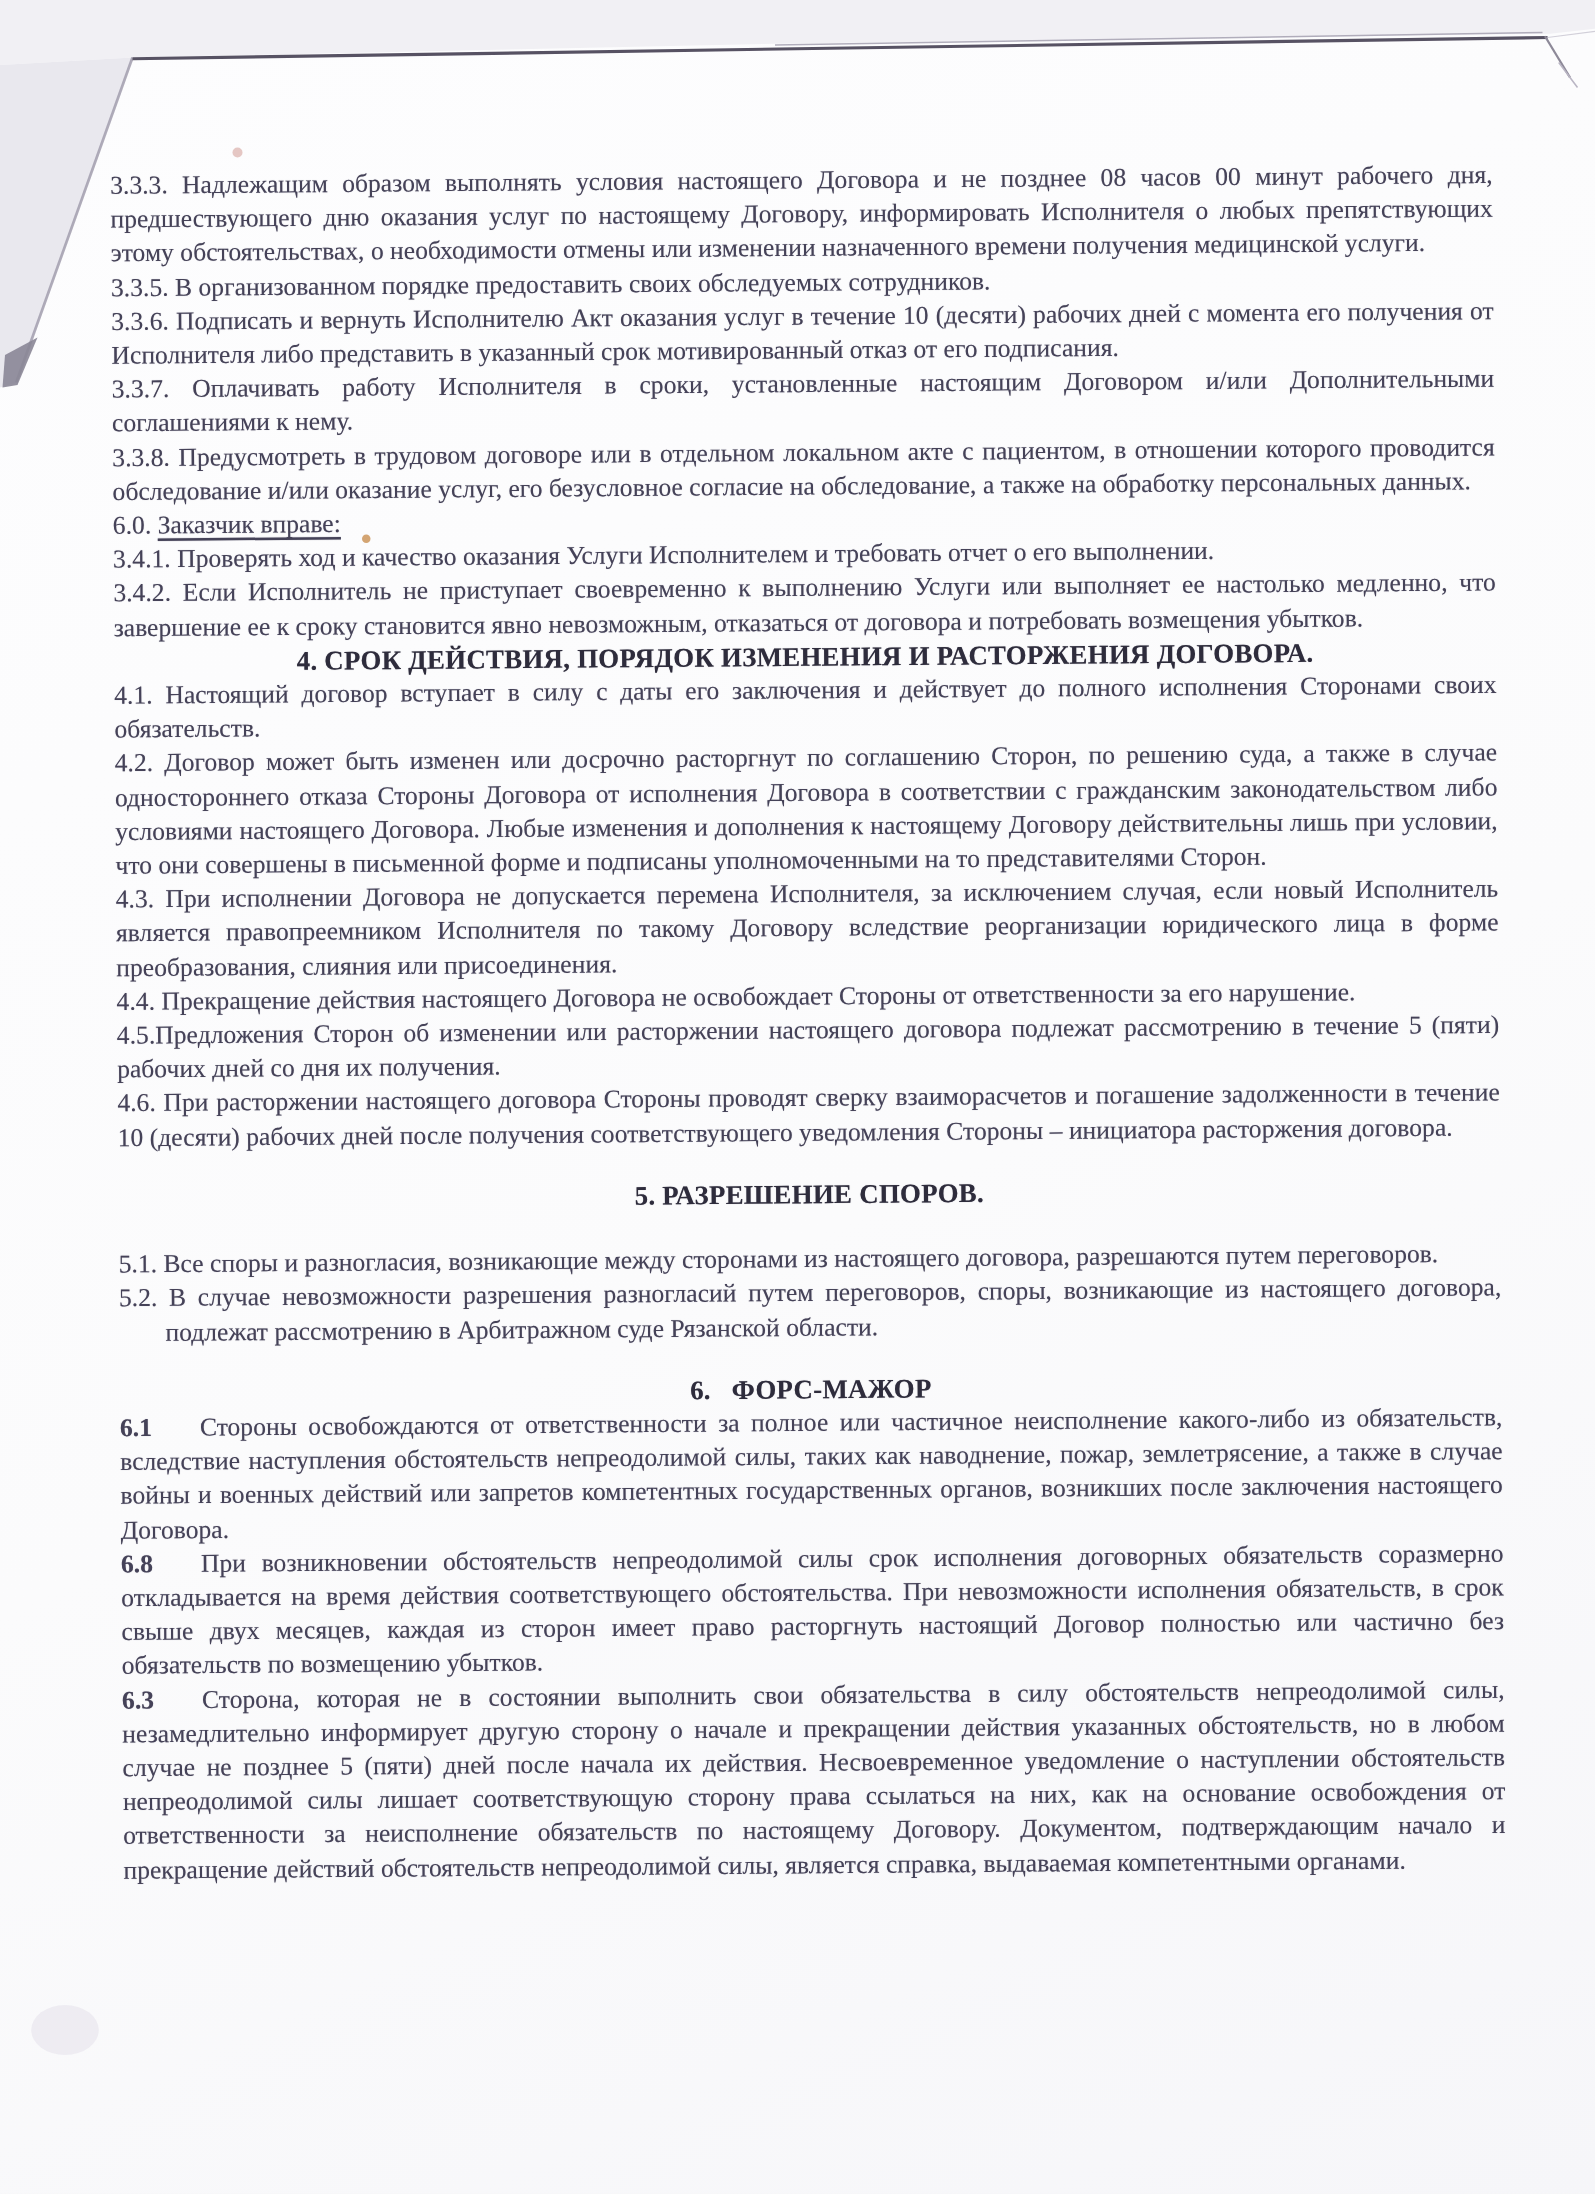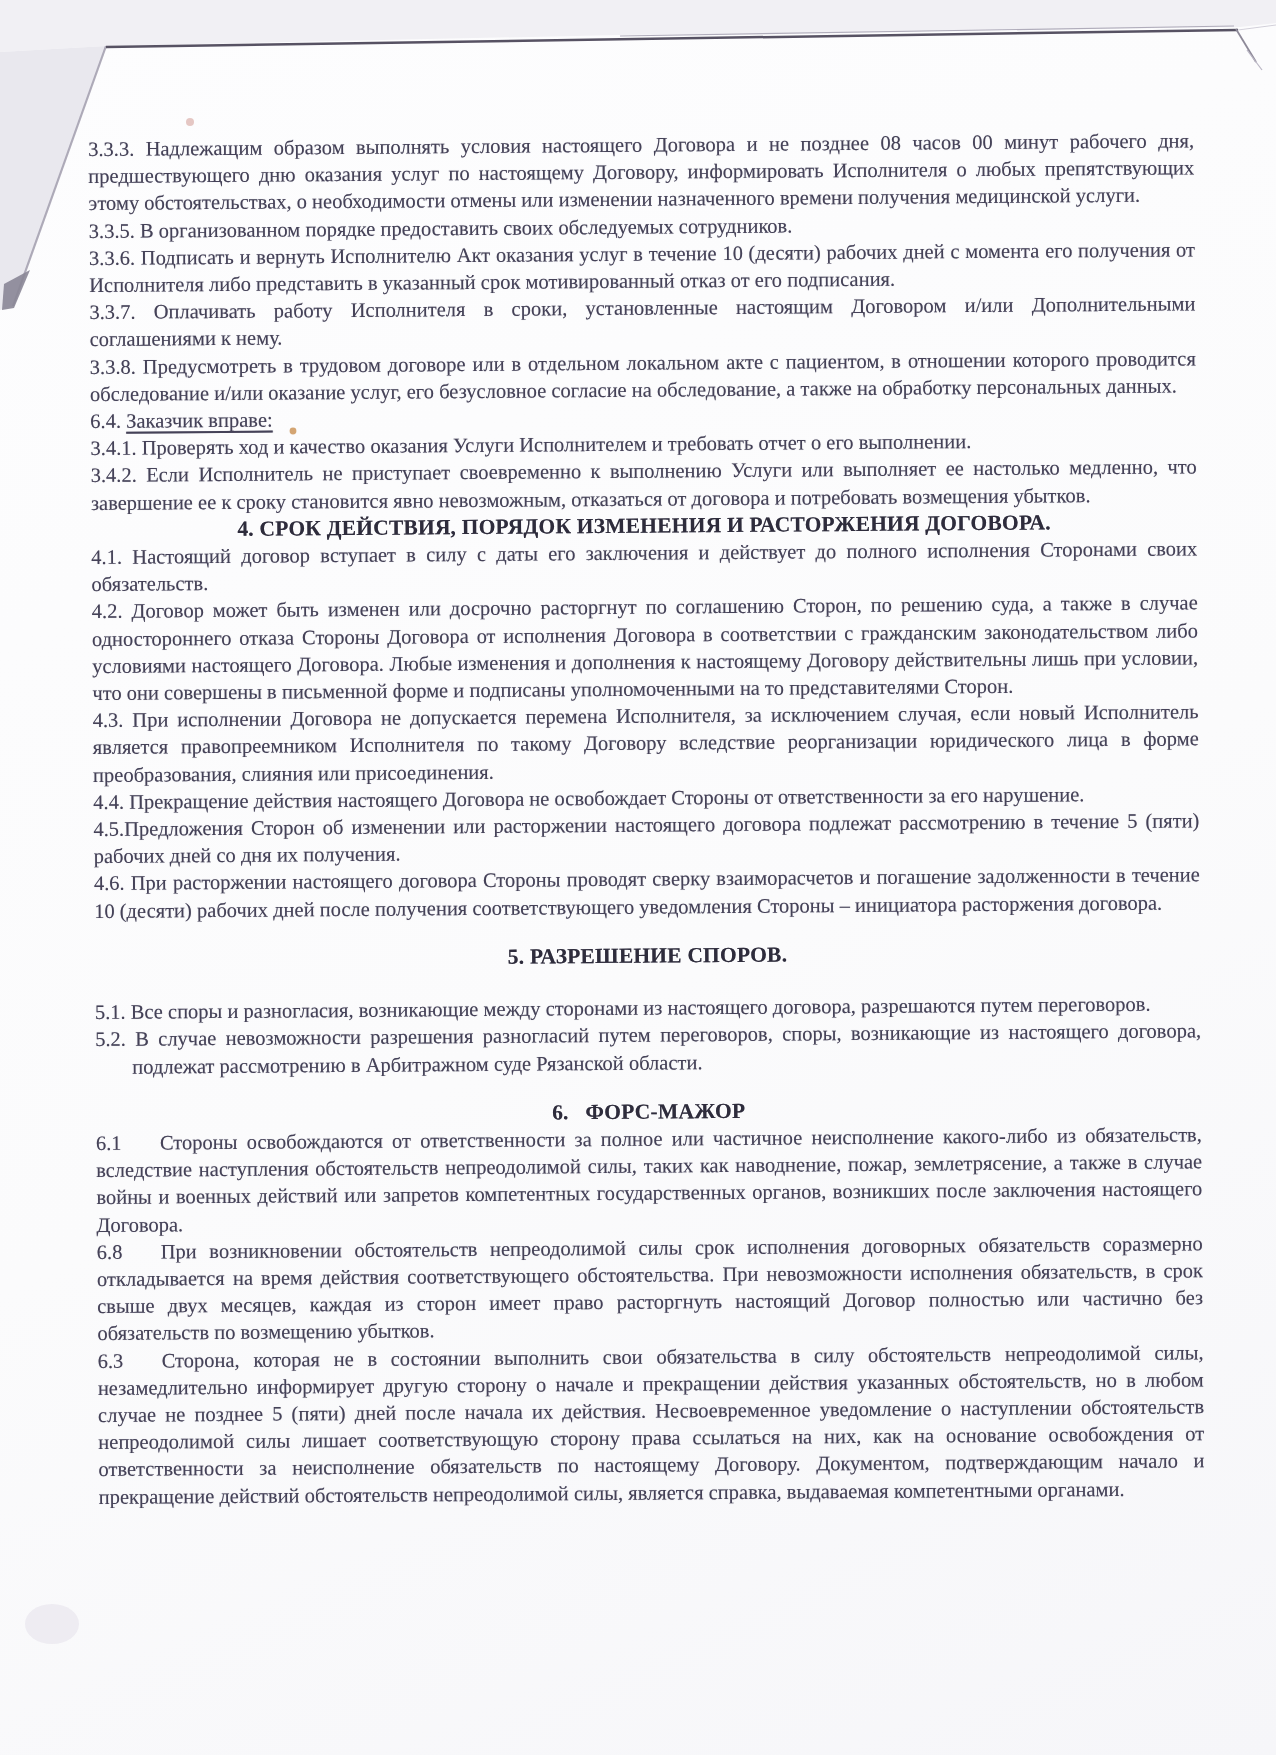--- a/index.html
+++ b/index.html
@@ -23,21 +23,21 @@
   }
   .content p{margin:0;text-align:justify;}
   .content h3{
     margin:0;font-size:21.5px;line-height:27.2px;font-weight:700;
     text-align:center;color:#2e2c3c;letter-spacing:.2px;
     text-shadow:0 0 .6px rgba(46,44,60,.5);
   }
   .content h3.h5{margin:22px 0 25px;}
   .content h3.h6{margin:22px 0 0;}
   .content p.li{padding-left:37px;text-indent:-37px;}
-  .content span.nm{display:inline-block;width:64px;}
+  .content span.nm{display:inline-block;width:64px;font-weight:bold;}
   .content span.u{text-decoration:underline;text-decoration-thickness:1.5px;text-underline-offset:4px;}
 </style>
 </head>
 <body>
 
 <div class="scan">
 
   <svg class="artifacts" width="1276" height="1755" viewBox="0 0 1276 1755" aria-hidden="true">
 
     <polygon points="0,0 1276,0 1276,23 1240,27 620,35 106,46 0,52" fill="#f1f0f4"></polygon>
@@ -57,21 +57,21 @@
     <circle cx="293" cy="431" r="3.4" fill="#c98f50" opacity="0.8"></circle>
     <ellipse cx="52" cy="1624" rx="27" ry="20" fill="#eceaf1" opacity="0.9"></ellipse>
   </svg>
 
   <div class="content" id="doc">
       <p>3.3.3. Надлежащим образом выполнять условия настоящего Договора и не позднее 08 часов 00 минут рабочего дня, предшествующего дню оказания услуг по настоящему Договору, информировать Исполнителя о любых препятствующих этому обстоятельствах, о необходимости отмены или изменении назначенного времени получения медицинской услуги.</p>
       <p>3.3.5. В организованном порядке предоставить своих обследуемых сотрудников.</p>
       <p>3.3.6. Подписать и вернуть Исполнителю Акт оказания услуг в течение 10 (десяти) рабочих дней с момента его получения от Исполнителя либо представить в указанный срок мотивированный отказ от его подписания.</p>
       <p>3.3.7. Оплачивать работу Исполнителя в сроки, установленные настоящим Договором и/или Дополнительными соглашениями к нему.</p>
       <p>3.3.8. Предусмотреть в трудовом договоре или в отдельном локальном акте с пациентом, в отношении которого проводится обследование и/или оказание услуг, его безусловное согласие на обследование, а также на обработку персональных данных.</p>
-      <p><span>6.4. </span><span class="u">Заказчик вправе:</span></p>
+      <p><span>6.0. </span><span class="u">Заказчик вправе:</span></p>
       <p>3.4.1. Проверять ход и качество оказания Услуги Исполнителем и требовать отчет о его выполнении.</p>
       <p>3.4.2. Если Исполнитель не приступает своевременно к выполнению Услуги или выполняет ее настолько медленно, что завершение ее к сроку становится явно невозможным, отказаться от договора и потребовать возмещения убытков.</p>
       <h3 class="h4">4. СРОК ДЕЙСТВИЯ, ПОРЯДОК ИЗМЕНЕНИЯ И РАСТОРЖЕНИЯ ДОГОВОРА.</h3>
       <p>4.1. Настоящий договор вступает в силу с даты его заключения и действует до полного исполнения Сторонами своих обязательств.</p>
       <p>4.2. Договор может быть изменен или досрочно расторгнут по соглашению Сторон, по решению суда, а также в случае одностороннего отказа Стороны Договора от исполнения Договора в соответствии с гражданским законодательством либо условиями настоящего Договора. Любые изменения и дополнения к настоящему Договору действительны лишь при условии, что они совершены в письменной форме и подписаны уполномоченными на то представителями Сторон.</p>
       <p>4.3. При исполнении Договора не допускается перемена Исполнителя, за исключением случая, если новый Исполнитель является правопреемником Исполнителя по такому Договору вследствие реорганизации юридического лица в форме преобразования, слияния или присоединения.</p>
       <p>4.4. Прекращение действия настоящего Договора не освобождает Стороны от ответственности за его нарушение.</p>
       <p>4.5.Предложения Сторон об изменении или расторжении настоящего договора подлежат рассмотрению в течение 5 (пяти) рабочих дней со дня их получения.</p>
       <p>4.6. При расторжении настоящего договора Стороны проводят сверку взаиморасчетов и погашение задолженности в течение 10 (десяти) рабочих дней после получения соответствующего уведомления Стороны – инициатора расторжения договора.</p>
       <h3 class="h5">5. РАЗРЕШЕНИЕ СПОРОВ.</h3>

